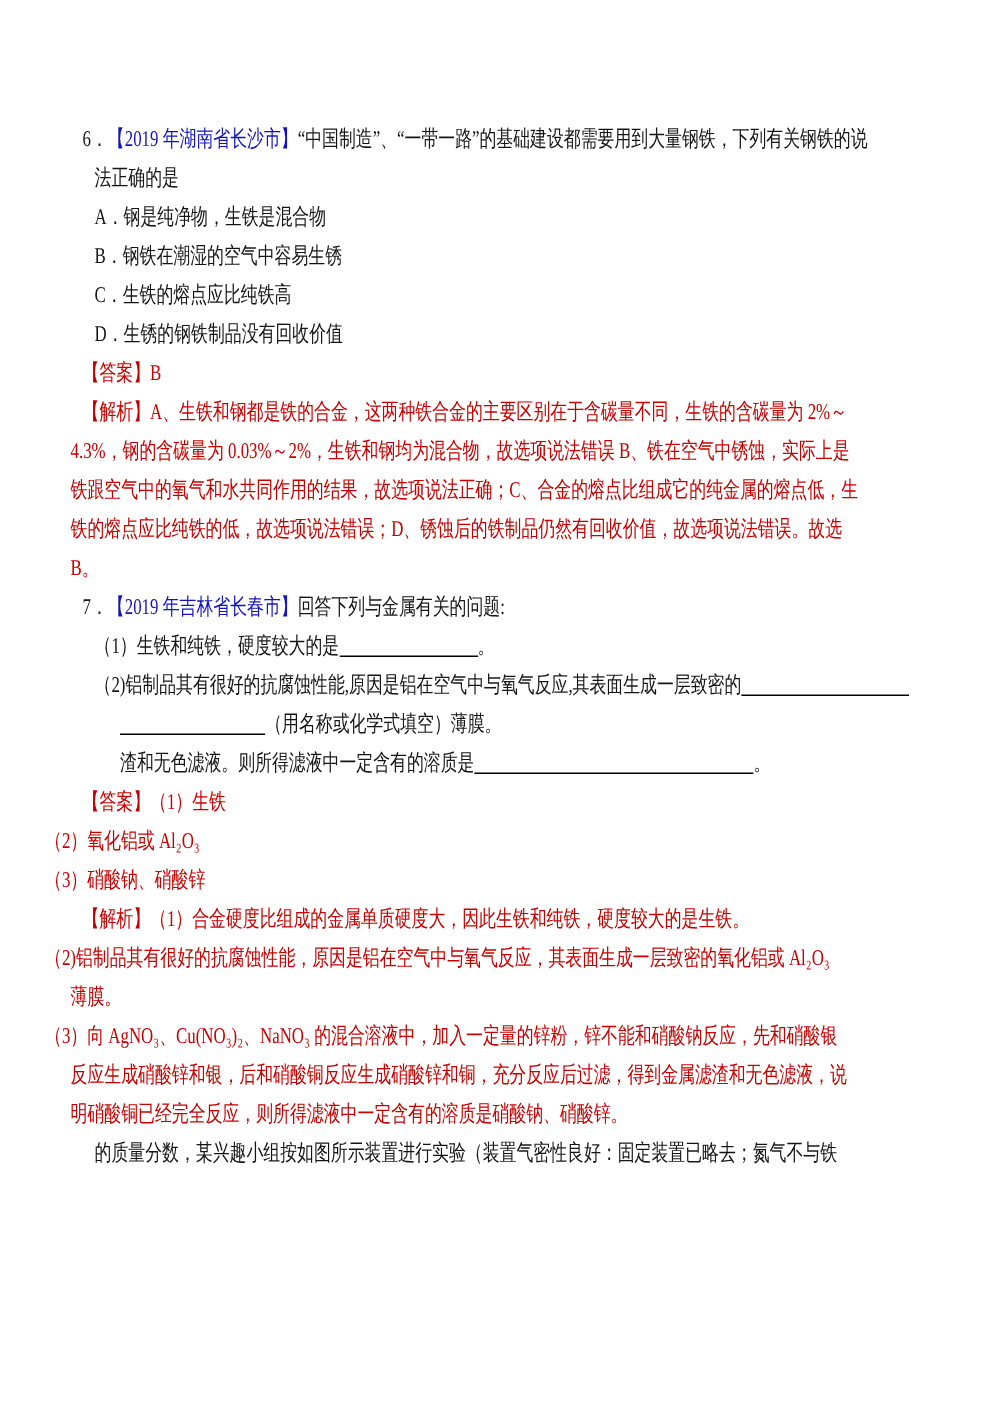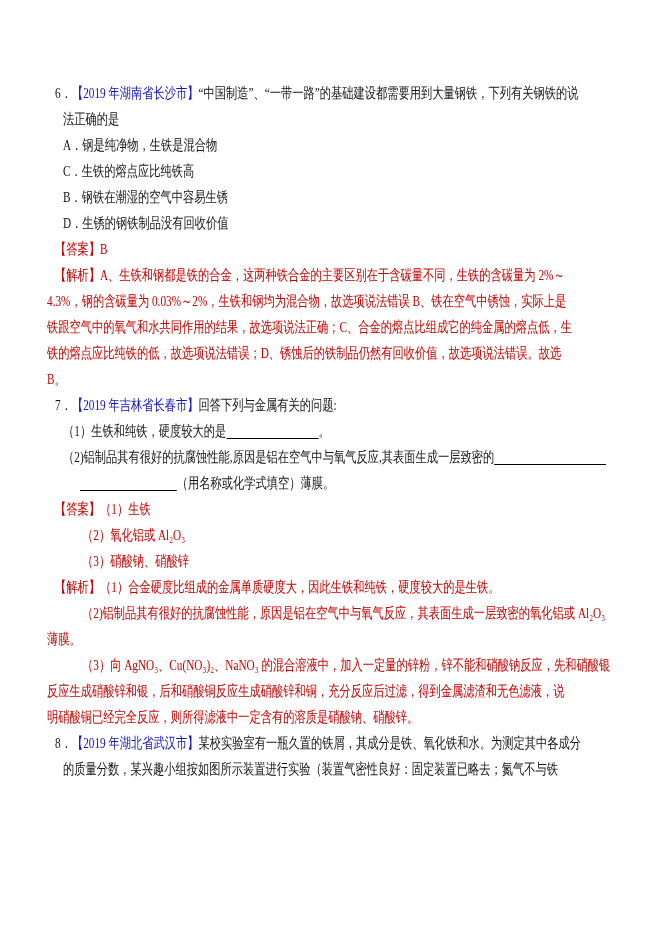--- a/index.html
+++ b/index.html
@@ -8,56 +8,56 @@
     font-family:"Liberation Serif","DejaVu Serif",serif;
   }
   .page{position:relative;width:619px;height:935px;background:#ffffff;overflow:hidden;font-family:Liberation Serif, serif;}
   .doc{position:absolute;top:80px;left:0;width:661px;}
   .line{height:26px;line-height:26px;font-size:15px;white-space:nowrap;}
   .scale{display:inline-block;transform:scaleX(0.75);transform-origin:0 50%;}
   .indent-qnum{margin-left:55px;}
   .indent-body{margin-left:63px;}
   .indent-deep{margin-left:80px;}
   .indent-ans{margin-left:55px;}
-  .indent-anssub{margin-left:82px;}
+  .indent-anssub{margin-left:30px;}
   .indent-flush{margin-left:47px;}
   .blank{display:inline-block;height:1px;border-bottom:1px solid #000;vertical-align:-3px;}
 </style>
 </head>
 <body>
 
 <div class="page">
   <div class="doc" id="doc">
       <div>
         <div class="line indent-qnum"><span class="scale" style="color: rgb(20, 20, 20);"><span>6．</span><span style="color: rgb(18, 18, 192);">【2019 年湖南省长沙市】</span><span>“中国制造”、“一带一路”的基础建设都需要用到大量钢铁，下列有关钢铁的说</span></span></div>
         <div class="line indent-body"><span class="scale" style="color: rgb(20, 20, 20);"><span>法正确的是</span></span></div>
         <div class="line indent-body"><span class="scale" style="color: rgb(20, 20, 20);"><span>A．钢是纯净物，生铁是混合物</span></span></div>
+        <div class="line indent-body"><span class="scale" style="color: rgb(20, 20, 20);"><span>B．钢铁在潮湿的空气中容易生锈</span></span></div>
         <div class="line indent-body"><span class="scale" style="color: rgb(20, 20, 20);"><span>C．生铁的熔点应比纯铁高</span></span></div>
-        <div class="line indent-body"><span class="scale" style="color: rgb(20, 20, 20);"><span>B．钢铁在潮湿的空气中容易生锈</span></span></div>
         <div class="line indent-body"><span class="scale" style="color: rgb(20, 20, 20);"><span>D．生锈的钢铁制品没有回收价值</span></span></div>
         <div class="line indent-ans"><span class="scale" style="color: rgb(196, 0, 0);"><span>【答案】B</span></span></div>
         <div class="line indent-ans"><span class="scale" style="color: rgb(196, 0, 0);"><span>【解析】A、生铁和钢都是铁的合金，这两种铁合金的主要区别在于含碳量不同，生铁的含碳量为 2%～</span></span></div>
         <div class="line indent-flush"><span class="scale" style="color: rgb(196, 0, 0);"><span>4.3%，钢的含碳量为 0.03%～2%，生铁和钢均为混合物，故选项说法错误 B、铁在空气中锈蚀，实际上是</span></span></div>
         <div class="line indent-flush"><span class="scale" style="color: rgb(196, 0, 0);"><span>铁跟空气中的氧气和水共同作用的结果，故选项说法正确；C、合金的熔点比组成它的纯金属的熔点低，生</span></span></div>
         <div class="line indent-flush"><span class="scale" style="color: rgb(196, 0, 0);"><span>铁的熔点应比纯铁的低，故选项说法错误；D、锈蚀后的铁制品仍然有回收价值，故选项说法错误。故选</span></span></div>
         <div class="line indent-flush"><span class="scale" style="color: rgb(196, 0, 0);"><span>B。</span></span></div>
       </div>
       <div>
         <div class="line indent-qnum"><span class="scale" style="color: rgb(20, 20, 20);"><span>7．</span><span style="color: rgb(18, 18, 192);">【2019 年吉林省长春市】</span><span>回答下列与金属有关的问题:</span></span></div>
         <div class="line indent-body"><span class="scale" style="color: rgb(20, 20, 20);"><span>（1）生铁和纯铁，硬度较大的是</span><span class="blank" style="width: 123px; border-bottom-color: rgb(0, 0, 0);"></span><span>。</span></span></div>
         <div class="line indent-body"><span class="scale" style="color: rgb(20, 20, 20);"><span>（2)铝制品其有很好的抗腐蚀性能,原因是铝在空气中与氧气反应,其表面生成一层致密的</span><span class="blank" style="width: 149px; border-bottom-color: rgb(0, 0, 0);"></span></span></div>
         <div class="line indent-deep"><span class="scale" style="color: rgb(20, 20, 20);"><span class="blank" style="width: 129px; border-bottom-color: rgb(0, 0, 0);"></span><span>（用名称或化学式填空）薄膜。</span></span></div>
+        <div class="line indent-deep"><span class="scale" style="color: rgb(20, 20, 20);"><span>渣和无色滤液。则所得滤液中一定含有的溶质是</span><span class="blank" style="width: 248px; border-bottom-color: rgb(0, 0, 0);"></span><span>。</span></span></div>
         <div class="line indent-ans"><span class="scale" style="color: rgb(196, 0, 0);"><span>【答案】（1）生铁</span></span></div>
         <div class="line indent-anssub"><span class="scale" style="color: rgb(196, 0, 0);"><span>（2）氧化铝或 Al₂O₃</span></span></div>
         <div class="line indent-anssub"><span class="scale" style="color: rgb(196, 0, 0);"><span>（3）硝酸钠、硝酸锌</span></span></div>
         <div class="line indent-ans"><span class="scale" style="color: rgb(196, 0, 0);"><span>【解析】（1）合金硬度比组成的金属单质硬度大，因此生铁和纯铁，硬度较大的是生铁。</span></span></div>
         <div class="line indent-anssub"><span class="scale" style="color: rgb(196, 0, 0);"><span>（2)铝制品其有很好的抗腐蚀性能，原因是铝在空气中与氧气反应，其表面生成一层致密的氧化铝或 Al₂O₃</span></span></div>
         <div class="line indent-flush"><span class="scale" style="color: rgb(196, 0, 0);"><span>薄膜。</span></span></div>
         <div class="line indent-anssub"><span class="scale" style="color: rgb(196, 0, 0);"><span>（3）向 AgNO₃、Cu(NO₃)₂、NaNO₃ 的混合溶液中，加入一定量的锌粉，锌不能和硝酸钠反应，先和硝酸银</span></span></div>
         <div class="line indent-flush"><span class="scale" style="color: rgb(196, 0, 0);"><span>反应生成硝酸锌和银，后和硝酸铜反应生成硝酸锌和铜，充分反应后过滤，得到金属滤渣和无色滤液，说</span></span></div>
         <div class="line indent-flush"><span class="scale" style="color: rgb(196, 0, 0);"><span>明硝酸铜已经完全反应，则所得滤液中一定含有的溶质是硝酸钠、硝酸锌。</span></span></div>
       </div>
       <div>
-        <div class="line indent-qnum"><span class="scale" style="color: rgb(20, 20, 20);"><span>8．</span><span style="color: rgb(18, 18, 192);">【2019 年湖北省武汉市】</span><span>某校实验室有一瓶久置的铁屑，其成分是铁、氧化铁和水。为测定其中各成分</span></span></div>
         <div class="line indent-body"><span class="scale" style="color: rgb(20, 20, 20);"><span>的质量分数，某兴趣小组按如图所示装置进行实验（装置气密性良好：固定装置已略去；氮气不与铁</span></span></div>
       </div>
     </div>
 </div>
 
 </body></html>

